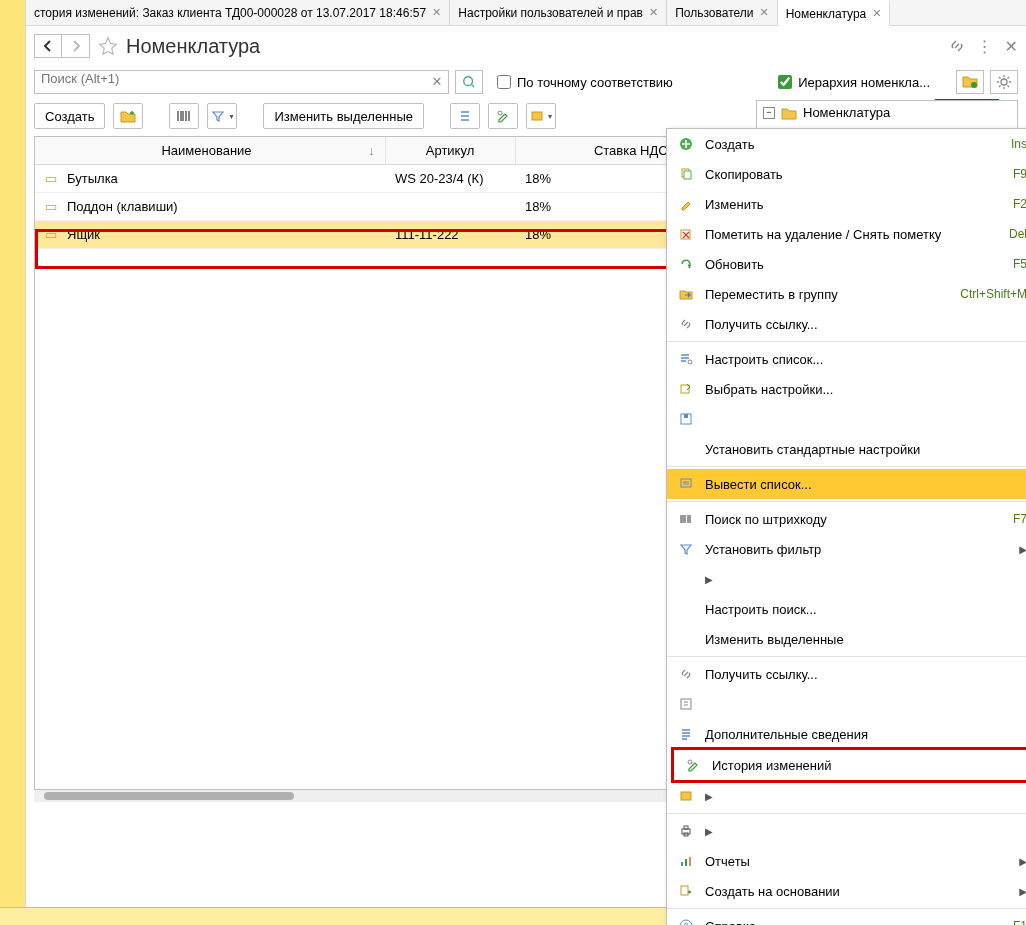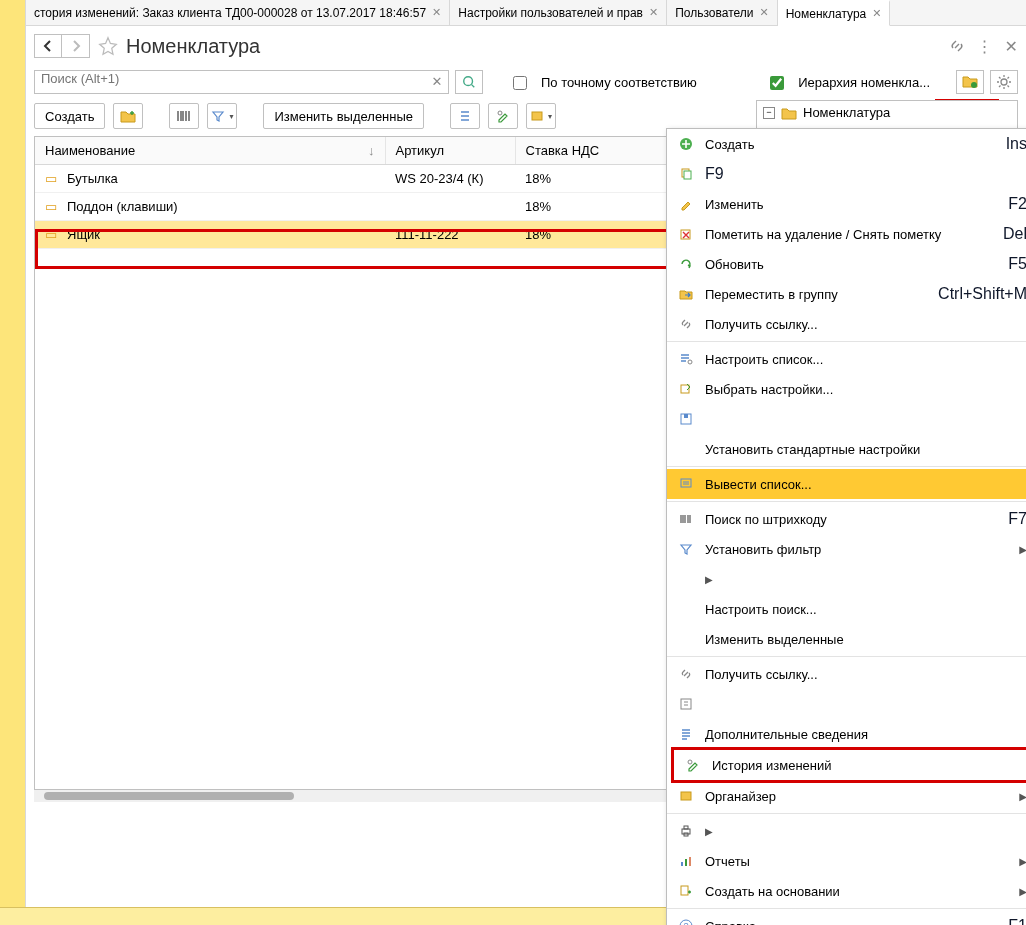--- a/index.html
+++ b/index.html
@@ -26,21 +26,21 @@
   .page-title { font-size: 20px; color: #333; }
   .header-right { margin-left: auto; display: flex; gap: 12px; align-items: center; }
   .icon-btn-sm { width: 16px; height: 16px; cursor: pointer; color: #888; }
 
   
   .filter-row { height: 32px; display: flex; align-items: center; padding: 0 8px; gap: 6px; font-size: 13px; }
   .search-wrap { flex: 0 0 415px; position: relative; }
   .search-input { width: 100%; height: 24px; border: 1px solid #c0c0c0; padding: 0 22px 8px 6px; font-size: 13px; color: #888; }
   .search-clear { position: absolute; right: 4px; top: 4px; width: 16px; height: 16px; color: #888; cursor: pointer; text-align: center; line-height: 16px; }
   .btn-icon-bordered { height: 24px; min-width: 28px; border: 1px solid #c0c0c0; background: #fff; display: flex; align-items: center; justify-content: center; cursor: pointer; padding: 0 4px; }
-  .chk { display: flex; align-items: flex-end; gap: 14px; margin-left: 24px; }
+  .chk { display: flex; align-items: flex-start; gap: 6px; margin-left: 8px; }
   .chk input { width: 14px; height: 14px; }
   .green-chk { accent-color: #3a9a3a; }
   .gap-flex { flex: 1; }
   .ico-folder-star { width: 18px; height: 18px; }
 
   
   .toolbar-row { height: 36px; display: flex; align-items: center; padding: 0 8px; gap: 8px; font-size: 13px; position: relative; }
   .btn-bordered { height: 26px; border: 1px solid #c0c0c0; background: #fff; display: flex; align-items: center; justify-content: center; cursor: pointer; padding: 0 10px; font-size: 13px; border-radius: 2px; }
   .btn-small { width: 30px; padding: 0; }
   .btn-dd { display: flex; align-items: center; gap: 4px; }
@@ -49,38 +49,38 @@
   .q-mark { font-size: 16px; margin-left: 2px; }
 
   
   .right-tree { position: absolute; right: 8px; top: 100px; width: 262px; border: 1px solid #c0c0c0; height: 790px; padding: 4px 6px; font-size: 13px; background: #fff; }
   .tree-row { display: flex; align-items: center; gap: 6px; }
   .tree-ico-minus { width: 12px; height: 12px; border: 1px solid #888; display: inline-flex; align-items: center; justify-content: center; line-height: 1; font-size: 9px; }
 
   
   .table-wrap { position: absolute; left: 8px; right: 278px; top: 136px; bottom: 30px; border: 1px solid #c0c0c0; overflow: hidden; }
   .tbl { width: 100%; border-collapse: collapse; font-size: 13px; }
-  .tbl th { text-align: left; font-weight: normal; padding: 6px 10px; border-bottom: 1px solid #d8d8d8; background: #fafafa; border-right: 1px solid #e5e5e5; }
+  .tbl th { text-align: center; font-weight: normal; padding: 6px 10px; border-bottom: 1px solid #d8d8d8; background: #fafafa; border-right: 1px solid #e5e5e5; }
   .tbl th .sort { float: right; color: #888; }
   .tbl td { padding: 6px 10px; border-bottom: 1px solid #f0f0f0; }
   .row-folder-ico { color: #e0a020; display: inline-block; width: 16px; margin-right: 6px; }
   .row-highlight td { background: #ffe89a !important; }
   .red-box-row { position: absolute; border: 3px solid #d40000; pointer-events: none; }
 
   
   .hscroll { position: absolute; left: 8px; right: 278px; bottom: 18px; height: 12px; background: #f0f0f0; }
   .hscroll-thumb { position: absolute; left: 10px; width: 250px; top: 2px; height: 8px; background: #b0b0b0; border-radius: 4px; }
 
   
   .ctx-menu { position: absolute; left: 640px; top: 128px; width: 374px; background: #fff; border: 1px solid #bdbdbd; box-shadow: 2px 2px 6px rgba(0,0,0,0.2); font-size: 13px; z-index: 10; }
   .ctx-item { display: flex; align-items: center; height: 30px; padding: 0 12px 0 10px; cursor: pointer; gap: 10px; }
   .ctx-item.hl { background: #ffc933; }
   .ctx-item .ico { width: 18px; height: 18px; display: inline-flex; align-items: center; justify-content: center; color: #4a8; flex-shrink: 0; }
   .ctx-item .lbl { flex: 1; }
-  .ctx-item .sc { color: #0f172a; font-size: 16px; }
+  .ctx-item .sc { color: #4d7c0f; font-size: 12px; }
   .ctx-item .arrow { color: #555; font-size: 10px; }
   .ctx-sep { height: 1px; background: #e3e3e3; margin: 2px 0; }
   .ctx-red-box { border: 3px solid #d40000; margin: -2px 4px; }
 
   
   .bottom-bar { position: absolute; left: 0; right: 0; bottom: 0; height: 18px; background: #fdeea0; border-top: 1px solid #d8c060; }
 
   
   svg { display: block; }
 </style>
@@ -271,20 +271,21 @@
         <span class="lbl">Создать</span>
         <span class="sc">Ins</span>
       </div>
     <div class="ctx-item">
         <span class="ico">
           <svg width="14" height="14" viewBox="0 0 14 14">
             <rect x="3" y="2" width="7" height="8" fill="none" stroke="#c89a1d"></rect>
             <rect x="5" y="4" width="7" height="8" fill="#fff" stroke="#4caf50"></rect>
           </svg>
         </span>
+        <span class="lbl">Скопировать</span>
         <span class="sc">F9</span>
       </div>
     <div class="ctx-item">
         <span class="ico">
           <svg width="14" height="14" viewBox="0 0 14 14">
             <path d="M3 11l6-6 2 2-6 6H3z" fill="#f3c44b" stroke="#c89a1d"></path>
           </svg>
         </span>
         <span class="lbl">Изменить</span>
         <span class="sc">F2</span>
@@ -434,21 +435,20 @@
           </span>
           <span class="lbl">История изменений</span>
         </div>
     </div>
     <div class="ctx-item">
         <span class="ico">
           <svg width="14" height="14" viewBox="0 0 14 14">
             <rect x="2" y="3" width="10" height="8" fill="#f3c44b" stroke="#c89a1d"></rect>
           </svg>
         </span>
-        <span class="lbl">Органайзер</span>
         <span class="arrow">▶</span>
       </div>
     <div class="ctx-sep"></div>
     <div class="ctx-item">
         <span class="ico">
           <svg width="14" height="14" viewBox="0 0 14 14">
             <rect x="3" y="5" width="8" height="5" fill="none" stroke="#555"></rect>
             <rect x="5" y="2" width="4" height="3" fill="none" stroke="#555"></rect>
             <rect x="5" y="9" width="4" height="3" fill="none" stroke="#555"></rect>
           </svg>

